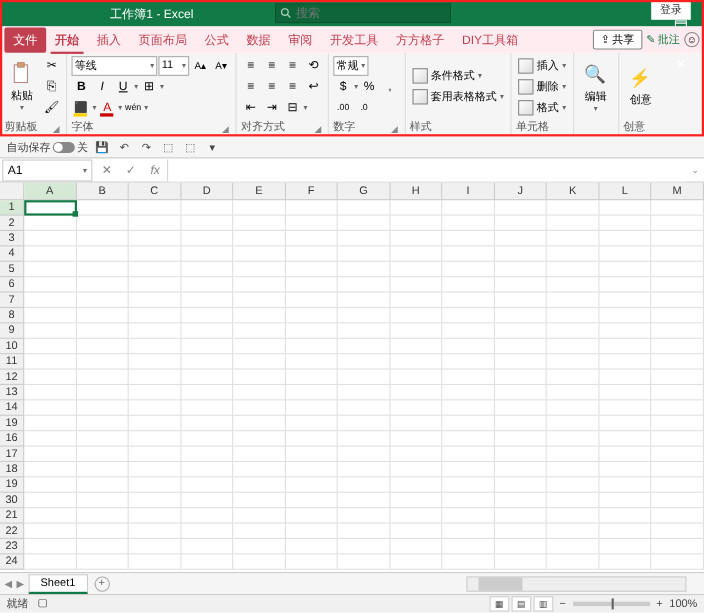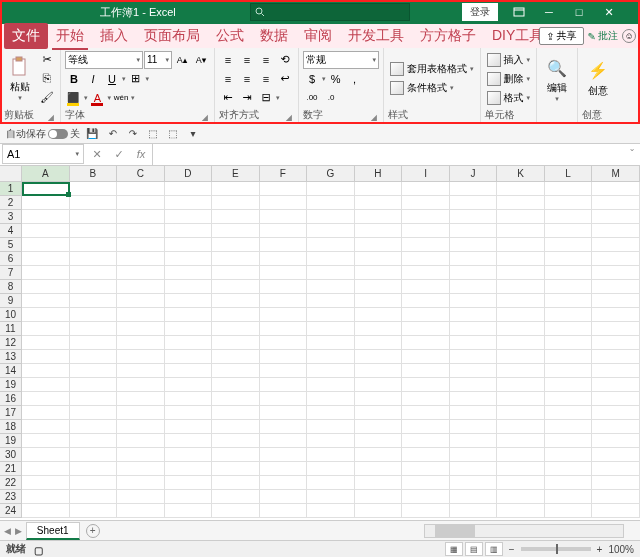--- a/index.html
+++ b/index.html
@@ -3,32 +3,32 @@
 <meta charset="utf-8">
 <style>
 * { box-sizing: border-box; margin: 0; padding: 0; font-family: "Microsoft YaHei", sans-serif; }
 body { width: 640px; height: 557px; background: #fff; font-size: 11px; overflow: hidden; position: relative; }
 
 
 .titlebar { height: 24px; background: #127a47; display: flex; align-items: center; color: #fff; position: relative; }
 .title-section { position: absolute; left: 100px; display: flex; align-items: center; gap: 4px; }
 .search-box { position: absolute; left: 250px; width: 160px; height: 18px; background: #0d6539; border: 1px solid #0a5530; display: flex; align-items: center; padding: 0 4px; gap: 4px; }
 .search-box input { background: transparent; border: none; color: #c0e0d0; font-size: 11px; width: 100%; outline: none; }
-.win-controls { position: absolute; right: 16px; display: flex; align-items: center; height: 100%; }
+.win-controls { position: absolute; right: 6px; display: flex; align-items: flex-end; height: 100%; flex-direction: column; }
 .login-btn { background: #fff; color: #333; padding: 2px 8px; font-size: 10px; margin-right: 6px; }
 .win-btn { width: 30px; height: 24px; display: flex; align-items: center; justify-content: center; color: #fff; font-size: 11px; }
 
 
 .red-box { position: absolute; top: 0; left: 0; width: 640px; height: 124px; border: 2px solid #ff2020; pointer-events: none; z-index: 100; }
 
 
 .ribbon-tabs { height: 24px; background: #ffecf0; display: flex; align-items: center; padding: 0 4px; position: relative; }
-.tab { padding: 4px 8px; color: #c04050; font-size: 14px; cursor: pointer; }
+.tab { padding: 4px 8px; color: #c04050; font-size: 11px; cursor: pointer; }
 .tab.file { background: #c04050; color: #fff; border-radius: 2px; }
-.tab.active { color: #c04050; font-weight: normal; position: relative; }
+.tab.active { color: #c04050; font-weight: bold; position: relative; }
 .tab.active::after { content: ""; position: absolute; bottom: -1px; left: 4px; right: 4px; height: 2px; background: #c04050; }
 .ribbon-right { position: absolute; right: 4px; display: flex; align-items: center; gap: 4px; }
 .share-btn { border: 1px solid #888; padding: 1px 6px; font-size: 10px; display: flex; align-items: center; gap: 2px; background: #fff; border-radius: 2px; }
 .comment-btn { color: #127a47; font-size: 10px; display: flex; align-items: center; gap: 2px; }
 .smiley { width: 14px; height: 14px; border: 1px solid #888; border-radius: 50%; font-size: 9px; display: flex; align-items: center; justify-content: center; }
 
 
 .ribbon-body { height: 76px; background: #f5f5f5; border-bottom: 1px solid #ccc; display: flex; }
 .group { border-right: 1px solid #ddd; padding: 2px 4px 0; display: flex; flex-direction: column; }
 .group-content { flex: 1; display: flex; gap: 2px; }
@@ -47,21 +47,21 @@
 .sq-icon { width: 14px; height: 14px; border: 1px solid #888; background: linear-gradient(135deg,#fff,#ddd); }
 
 
 .qat-row { height: 20px; background: #f5f5f5; border-bottom: 1px solid #ccc; display: flex; align-items: center; padding: 0 6px; gap: 6px; font-size: 10px; color: #444; }
 .toggle { display: inline-flex; align-items: center; gap: 2px; }
 .toggle-sw { width: 20px; height: 10px; background: #888; border-radius: 5px; position: relative; }
 .toggle-sw::after { content: ""; position: absolute; left: 1px; top: 1px; width: 8px; height: 8px; background: #fff; border-radius: 50%; }
 .qat-icon { width: 14px; height: 14px; display: flex; align-items: center; justify-content: center; }
 
 
-.fbar-row { height: 22px; border-bottom: 1px solid #ccc; display: flex; }
+.fbar-row { height: 22px; border-bottom: 1px solid #ccc; display: flex; align-items: center; }
 .name-box { width: 82px; height: 20px; border: 1px solid #ccc; margin: 0 2px; padding: 0 4px; font-size: 11px; display: flex; align-items: center; justify-content: space-between; }
 .fbar-btns { display: flex; border-right: 1px solid #ccc; }
 .fbar-btn { width: 22px; height: 20px; display: flex; align-items: center; justify-content: center; color: #888; font-size: 11px; }
 .fbar-input { flex: 1; height: 20px; border: none; padding: 0 4px; font-size: 11px; outline: none; }
 .fbar-expand { width: 16px; text-align: center; color: #888; font-size: 8px; }
 
 
 .grid-wrap { position: relative; height: 354px; overflow: hidden; }
 .corner { position: absolute; top: 0; left: 0; width: 22px; height: 16px; background: #f0f0f0; border-right: 1px solid #ccc; border-bottom: 1px solid #ccc; }
 .col-headers { position: absolute; top: 0; left: 22px; right: 0; height: 16px; display: flex; background: #f0f0f0; border-bottom: 1px solid #ccc; }
@@ -79,21 +79,21 @@
 
 .sheet-bar { height: 20px; border-top: 1px solid #ccc; display: flex; align-items: center; position: relative; background: #f5f5f5; }
 .sheet-nav { display: flex; padding: 0 4px; gap: 4px; color: #888; font-size: 9px; }
 .sheet-tab { background: #fff; border: 1px solid #ccc; border-bottom: 2px solid #127a47; padding: 2px 10px; font-size: 10px; }
 .add-sheet { margin-left: 6px; width: 14px; height: 14px; border: 1px solid #aaa; border-radius: 50%; display: flex; align-items: center; justify-content: center; font-size: 10px; color: #666; }
 .hscroll { position: absolute; right: 16px; width: 200px; height: 14px; background: #eee; border: 1px solid #ccc; }
 .hscroll-thumb { position: absolute; left: 10px; width: 40px; height: 100%; background: #ccc; }
 
 
 .status-bar { height: 17px; background: #f0f0f0; border-top: 1px solid #ccc; display: flex; align-items: center; padding: 0 6px; font-size: 10px; color: #444; justify-content: space-between; }
-.status-left { display: flex; align-items: flex-end; gap: 8px; font-weight: bold; }
+.status-left { display: flex; align-items: flex-start; gap: 8px; }
 .status-right { display: flex; align-items: center; gap: 6px; }
 .view-btns { display: flex; gap: 2px; }
 .view-btn { width: 18px; height: 14px; border: 1px solid #ccc; background: #fff; font-size: 8px; display: flex; align-items: center; justify-content: center; }
 .zoom-slider { width: 70px; height: 4px; background: #ccc; position: relative; }
 .zoom-slider::after { content: ""; position: absolute; left: 50%; top: -3px; width: 2px; height: 10px; background: #666; }
 
 svg { display: block; }
 </style>
 </head>
 <body>
@@ -104,20 +104,21 @@
   <div class="title-section">
     <span>工作簿1 - Excel</span>
   </div>
   <div class="search-box">
     <span>
       <svg width="10" height="10" viewBox="0 0 10 10">
           <circle cx="4" cy="4" r="3" stroke="#c0e0d0" fill="none"></circle>
           <line x1="6.5" y1="6.5" x2="9" y2="9" stroke="#c0e0d0"></line>
         </svg>
     </span>
+    <input placeholder="搜索" style="">
   </div>
   <div class="win-controls">
     <span class="login-btn">登录</span>
     <span class="win-btn">
         <svg width="12" height="10">
           <rect x="1" y="1" width="10" height="8" stroke="#fff" fill="none"></rect>
           <line x1="1" y1="3" x2="11" y2="3" stroke="#fff"></line>
         </svg>
       </span>
     <span class="win-btn">─</span>
@@ -238,21 +239,21 @@
         </div>
       </div>
     </div>
     <div class="group-label"><span>对齐方式</span><span class="dlauncher">◢</span></div>
   </div>
 
   <div class="group">
     <div class="group-content">
       <div class="stack">
         <div class="row">
-            <span class="font-sel" style="width:76px">
+            <span class="font-sel" style="width:32px">
               <span>常规</span>
               <span class="caret">▾</span>
             </span>
           </div>
         <div class="row">
           <span class="mini-btn">$</span>
           <span class="caret">▾</span>
           <span class="mini-btn">%</span>
           <span class="mini-btn">,</span>
         </div>
@@ -263,26 +264,26 @@
       </div>
     </div>
     <div class="group-label"><span>数字</span><span class="dlauncher">◢</span></div>
   </div>
 
   <div class="group">
     <div class="group-content">
       <div class="stack">
         <div class="list-item">
             <span class="sq-icon"></span>
-            <span>套用表格格式</span>
+            <span>条件格式</span>
             <span class="caret">▾</span>
           </div>
         <div class="list-item">
             <span class="sq-icon"></span>
-            <span>条件格式</span>
+            <span>套用表格格式</span>
             <span class="caret">▾</span>
           </div>
       </div>
     </div>
     <div class="group-label"><span>样式</span></div>
   </div>
 
   <div class="group">
     <div class="group-content">
       <div class="stack">

